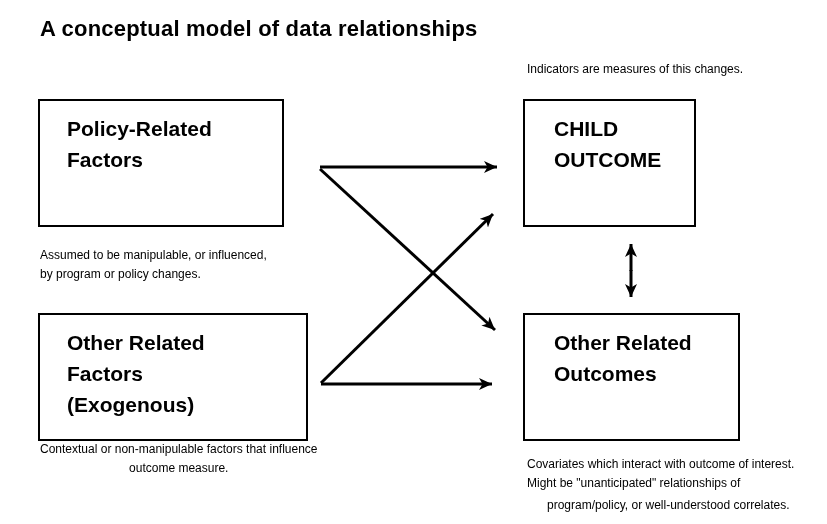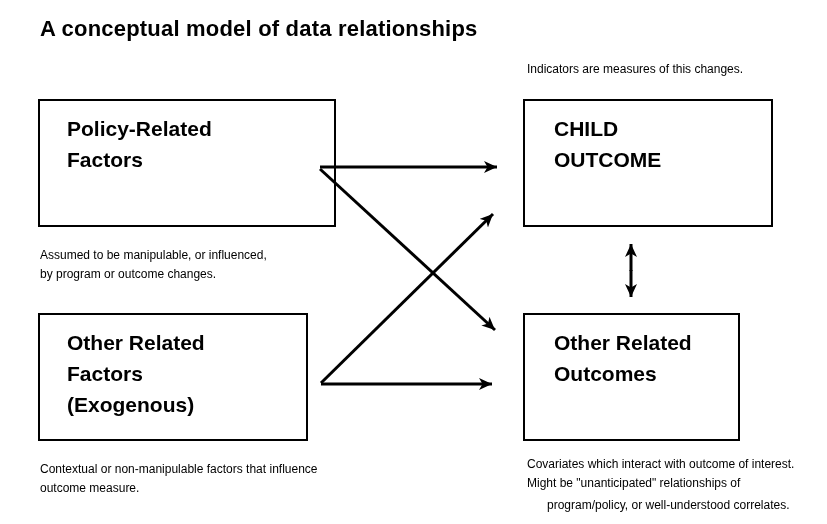--- a/index.html
+++ b/index.html
@@ -19,27 +19,27 @@
     border:2px solid #000000; background:#ffffff;
   }
   .node-label {
     font-size:21px; font-weight:bold; line-height:31px;
     white-space:pre-line;
   }
   .caption {
     position:absolute; font-size:12px; line-height:19px;
     white-space:pre-line;
   }
-  #box-policy    { left:38px;  top:99px;  width:298px; height:128px; padding:12px 6px 16px 27px; }
+  #box-policy    { left:38px;  top:99px;  width:246px; height:128px; padding:12px 6px 16px 27px; }
   #box-exogenous { left:38px;  top:313px; width:270px; height:128px; padding:12px 6px 0 27px; }
-  #box-child     { left:523px; top:99px;  width:250px; height:128px; padding:12px 6px 0 29px; }
+  #box-child     { left:523px; top:99px;  width:173px; height:128px; padding:12px 6px 0 29px; }
   #box-other     { left:523px; top:313px; width:217px; height:128px; padding:12px 6px 0 29px; }
   #cap-indicators { left:527px; top:60px;  }
   #cap-policy     { left:40px;  top:246px; }
-  #cap-exogenous  { left:40px;  top:460px; }
+  #cap-exogenous  { left:40px;  top:440px;text-align:center; }
   #cap-other-1    { left:527px; top:455px; }
   #cap-other-2    { left:527px; top:496px;margin-left:20px; }
   #arrow-layer {
     position:absolute; left:0; top:0; width:827px; height:524px;
     pointer-events:none;
   }
   #arrow-layer line { stroke:#000000; stroke-width:3; }
 </style>
 </head>
 <body>
@@ -47,21 +47,21 @@
 <div class="page-title">A conceptual model of data relationships</div>
 
 <div class="caption" id="cap-indicators">Indicators are measures of this changes.</div>
 
 <div class="node" id="box-policy">
   <div class="node-label">Policy-Related
 Factors</div>
 </div>
 
 <div class="caption" id="cap-policy">Assumed to be manipulable, or influenced,
-by program or outcome changes.</div>
+by program or policy changes.</div>
 
 <div class="node" id="box-exogenous">
   <div class="node-label">Other Related
 Factors
 (Exogenous)</div>
 </div>
 
 <div class="caption" id="cap-exogenous">Contextual or non-manipulable factors that influence
 outcome measure.</div>
 

